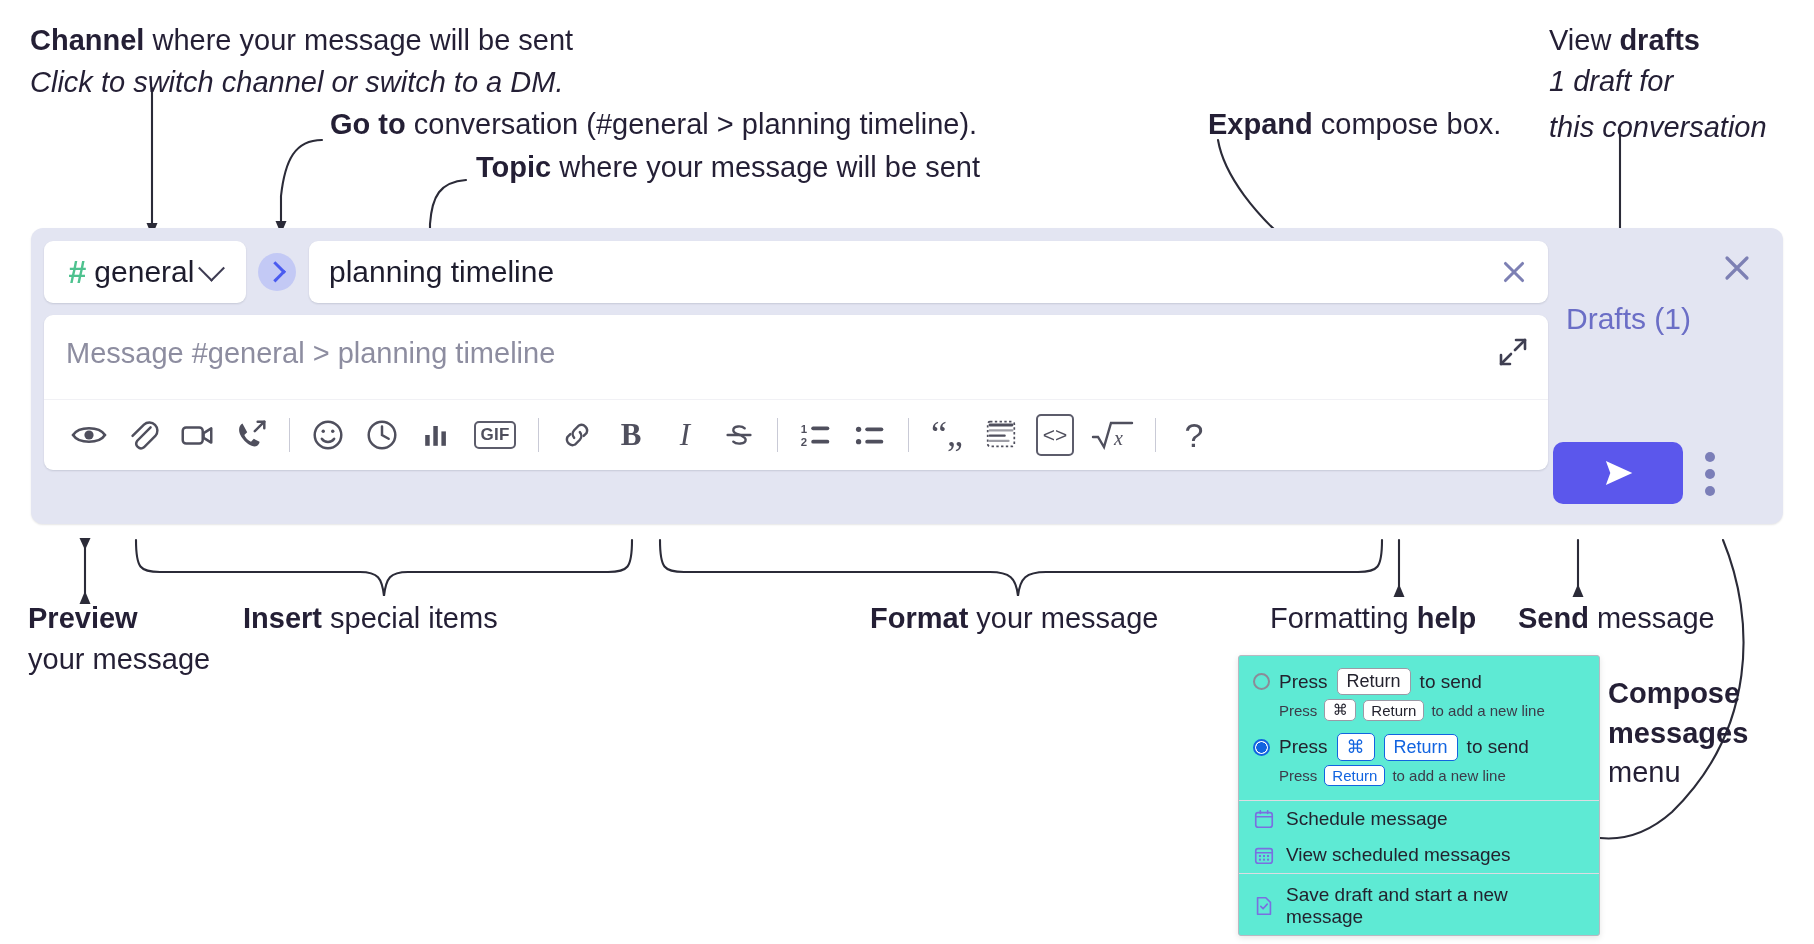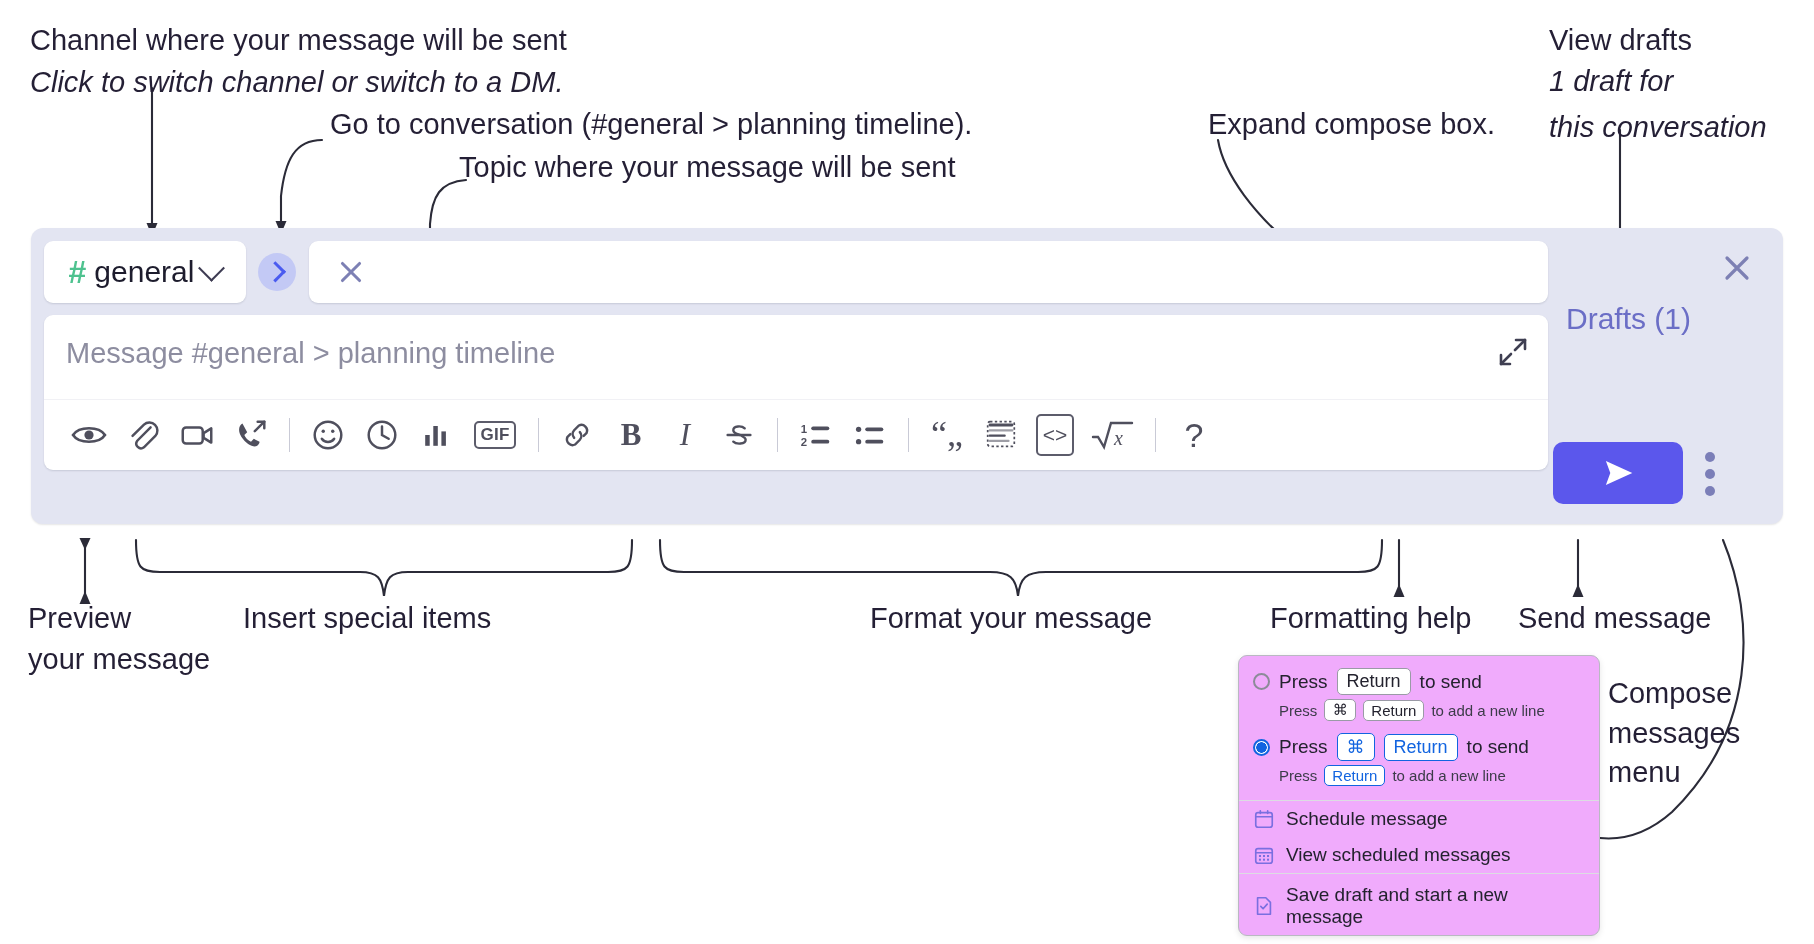--- a/index.html
+++ b/index.html
@@ -7,21 +7,21 @@
   body{
     width:1814px;height:944px;
     background:#ffffff;
     font-family:"Liberation Sans", sans-serif;
     color:#1d1c2d;
     position:relative;
     overflow:hidden;
     -webkit-font-smoothing:antialiased;
   }
   .ann{position:absolute;color:#241f35;line-height:1.30;}
-  .ann b{font-weight:400;}
+  .ann b{font-weight:700;}
   .ann i{font-style:italic;}
   .f30{font-size:29px;}
 
   
   #leaders{position:absolute;left:0;top:0;width:1814px;height:944px;pointer-events:none;}
 
   
   #compose-panel{
     position:absolute;left:31px;top:228px;width:1752px;height:296px;
     background:#e3e5f2;border-radius:12px;
@@ -90,21 +90,21 @@
   }
   #compose-kebab{
     position:absolute;right:56px;top:218px;width:34px;height:56px;
     display:flex;flex-direction:column;align-items:center;justify-content:center;gap:7px;cursor:pointer;
   }
   #compose-kebab span{width:10px;height:10px;border-radius:50%;background:#7b7eb8;display:block;}
 
   
   #options-menu{
     position:absolute;left:1238px;top:655px;width:360px;
-    background:#f0abfc;border:1px solid #b9b9c2;border-radius:9px;
+    background:#5eead4;border:1px solid #b9b9c2;border-radius:3px;
     box-shadow:0 2px 6px rgba(0,0,0,.10);
     font-size:18px;color:#23222e;
   }
   .opt-group{padding:12px 14px 10px 14px;}
   .opt-row{display:flex;align-items:center;gap:9px;margin-bottom:4px;cursor:pointer;}
   .radio{width:17px;height:17px;border-radius:50%;border:2px solid #8b8b98;box-sizing:border-box;flex:0 0 auto;}
   .radio.on{border-color:#1264e0;background:radial-gradient(circle,#1264e0 0 5px,#fff 5.5px 100%);}
   .opt-main{font-size:19px;}
   .opt-sub{display:flex;align-items:center;gap:7px;font-size:15px;color:#3c3b49;margin:2px 0 12px 26px;}
   .key{
@@ -172,21 +172,21 @@
 
 <div class="ann f30" style="left:30px;top:22px;">
   <div><b>Channel</b><span> where your message will be sent</span></div>
   <div style="margin-top:4px;"><i>Click to switch channel or switch to a DM.</i></div>
 </div>
 
 <div class="ann f30 nowrap" style="left:330px;top:106px;">
   <b>Go to</b><span> conversation (#general &gt; planning timeline).</span>
 </div>
 
-<div class="ann f30 nowrap" style="left:459px;top:149px;">
+<div class="ann f30 nowrap" style="left:476px;top:149px;">
   <b>Topic</b><span> where your message will be sent</span>
 </div>
 
 <div class="ann f30 nowrap" style="left:1208px;top:106px;">
   <b>Expand</b><span> compose box.</span>
 </div>
 
 <div class="ann f30" style="left:1549px;top:22px;">
   <div class="nowrap"><span>View </span><b>drafts</b></div>
   <div class="nowrap" style="margin-top:3px;"><i>1 draft for</i></div>
@@ -249,20 +249,21 @@
         <span class="hash">#</span>
         <span id="channel-name">general</span>
         <span class="chev"></span>
       </div>
 
       <div id="goto-btn">
         <span class="gchev"></span>
       </div>
 
       <div id="topic-field">
+        <span id="topic-value">planning timeline</span>
         <span id="topic-clear">
           <svg viewBox="0 0 40 40" width="38" height="38">
               <path d="M11 11 L29 29 M29 11 L11 29" stroke="#7d80b4" stroke-width="3.2" stroke-linecap="round" fill="none"></path>
             </svg>
         </span>
       </div>
     </div>
 
     <div id="message-box">
       <div id="message-input">Message #general &gt; planning timeline</div>

